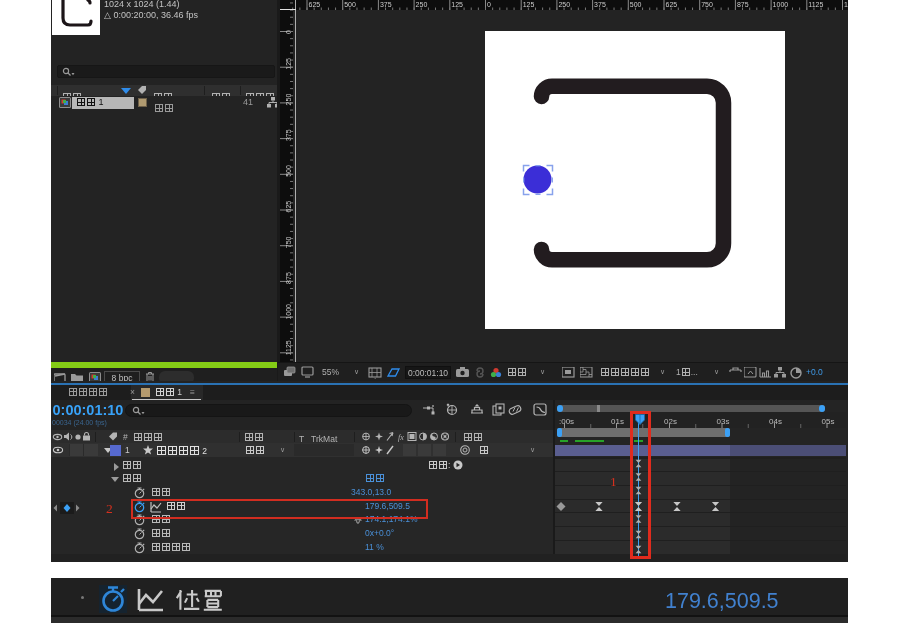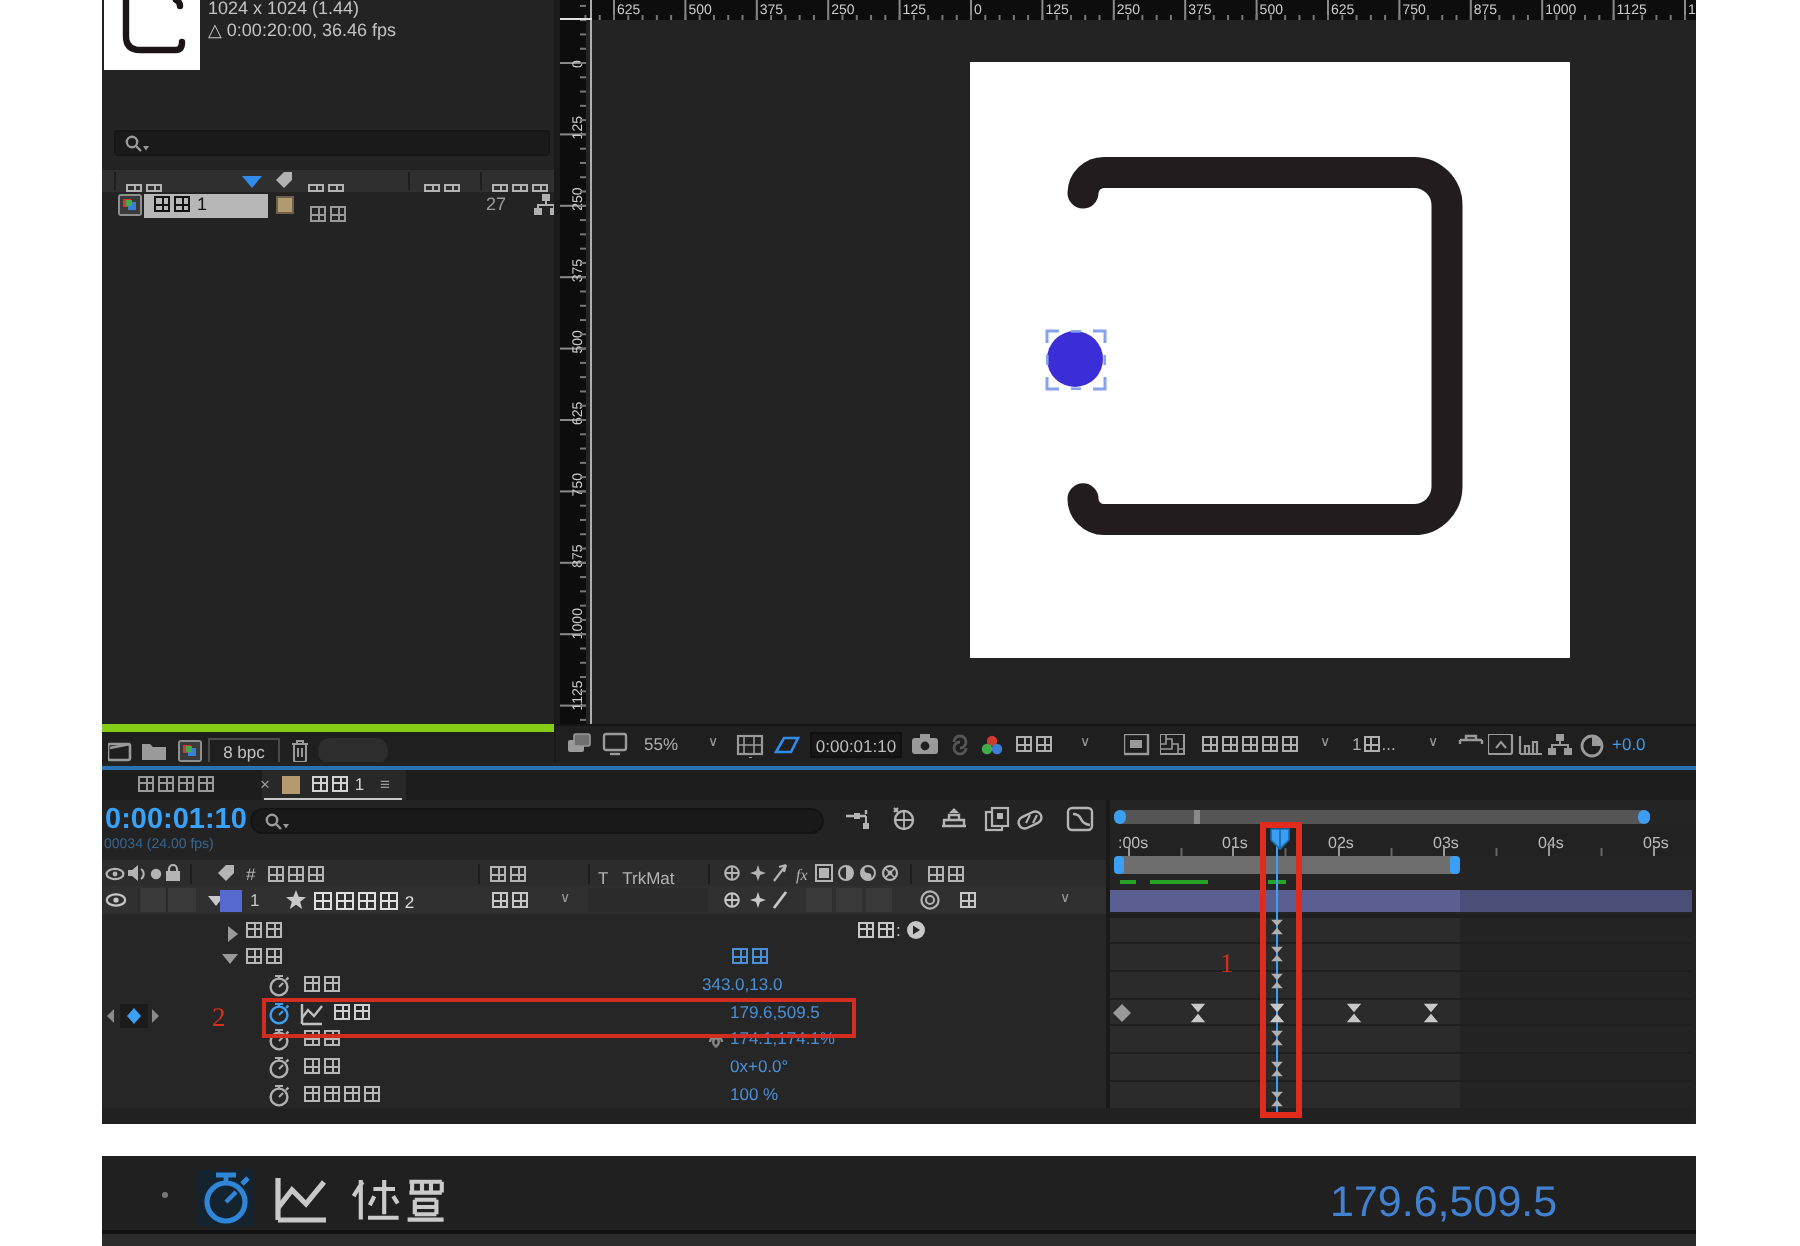--- a/index.html
+++ b/index.html
@@ -50,29 +50,29 @@
         <rect x="1" y="1" width="10" height="9" fill="#3a3a3a"></rect>
         <rect x="2.5" y="2.5" width="4" height="4" fill="#d23a2e"></rect>
         <rect x="5" y="4" width="4" height="4" fill="#3a7fd2"></rect>
         <rect x="4" y="3" width="3" height="3" fill="#3fae4a"></rect>
       </svg>
       <div class="ab" style="left:21px;top:0.5px;width:62px;height:12px;background:#b7b7b7;color:#111">
         <span class="t" style="left:4px;top:1.5px;font-size:9px"><i class="cj c9"></i><i class="cj c9"></i> 1</span>
       </div>
       <div class="ab" style="left:87px;top:2px;width:9px;height:9px;background:#b09a70;border:1px solid #6e6049"></div>
       <div class="t" style="left:103px;top:2px;color:#9a9a9a"><i class="cj c9"></i><i class="cj c9"></i></div>
-      <div class="t" style="left:192px;top:1.5px;color:#9a9a9a;font-size:9px">27</div>
+      <div class="t" style="left:192px;top:1.5px;color:#9a9a9a;font-size:9px">41</div>
       <svg width="12" height="11" style="position:absolute;left:216px;top:1px">
         <rect x="4" y="0" width="4" height="3.5" fill="#b0b0b0"></rect>
         <rect x="0" y="7" width="4" height="3.5" fill="#b0b0b0"></rect>
         <rect x="8" y="7" width="4" height="3.5" fill="#b0b0b0"></rect>
         <path d="M6 3.5 V5.5 M2 7 V5.5 H10 V7" stroke="#b0b0b0" fill="none"></path>
       </svg>
     </div>
-    <div class="ab" style="left:0;top:362px;width:226px;height:19px;background:#1f1f1f;border-top:4px solid #84cc16">
+    <div class="ab" style="left:0;top:362px;width:226px;height:19px;background:#1f1f1f;border-top:6px solid #84cc16">
       <svg width="13" height="11" style="position:absolute;left:3px;top:4px">
         <rect x="0" y="2" width="11" height="8" rx="1" fill="none" stroke="#9a9a9a" stroke-width="1.3"></rect>
         <path d="M1 4 l10 -2" stroke="#9a9a9a" stroke-width="1.3"></path>
       </svg>
       <svg width="13" height="11" style="position:absolute;left:20px;top:4px">
         <path d="M0 2 h4 l1.5 1.5 H12 V10 H0 Z" fill="#9a9a9a"></path>
       </svg>
       <svg width="12" height="11" style="position:absolute;left:38px;top:4px">
         <rect x="0" y="0" width="12" height="11" rx="1.5" fill="#8f8f8f"></rect>
         <rect x="1" y="1" width="10" height="9" fill="#3a3a3a"></rect>
@@ -557,21 +557,21 @@
       <path d="M5.5 6.5 L7.5 4.5" stroke="#b0b0b0" stroke-width="1"></path>
     </svg>
     <div class="t" style="left:100px;top:146.5px;color:#b8b8b8"><i class="cj c9"></i><i class="cj c9"></i></div>
     <div class="t" style="left:314px;top:146.5px;color:#4a90d8">0x+0.0°</div>
     <svg width="11" height="12" style="position:absolute;left:83px;top:159.2px">
       <circle cx="5.5" cy="6.5" r="4.2" fill="none" stroke="#b0b0b0" stroke-width="1.2"></circle>
       <path d="M3.5 1 h4 M5.5 1 v1.5 M9 3 l1.2-1.2" stroke="#b0b0b0" stroke-width="1.1"></path>
       <path d="M5.5 6.5 L7.5 4.5" stroke="#b0b0b0" stroke-width="1"></path>
     </svg>
     <div class="t" style="left:100px;top:160.2px;color:#b8b8b8"><i class="cj c9"></i><i class="cj c9"></i><i class="cj c9"></i><i class="cj c9"></i></div>
-    <div class="t" style="left:314px;top:160.2px;color:#4a90d8">100 %</div>
+    <div class="t" style="left:314px;top:160.2px;color:#4a90d8">11 %</div>
     <div class="ab" style="left:9px;top:119.5px;width:14px;height:12px;background:#1b1b1b"></div>
     <svg width="30" height="12" style="position:absolute;left:1px;top:119.5px">
       <path d="M5 2.5 L1.5 6 L5 9.5 Z" fill="#8a8a8a"></path>
       <path d="M15 2 L18.5 6 L15 10 L11.5 6 Z" fill="#3ba0f5"></path>
       <path d="M24 2.5 L27.5 6 L24 9.5 Z" fill="#8a8a8a"></path>
     </svg>
     <div class="ab" style="left:504px;top:17px;width:291px;height:162.5px;background:#242424"></div>
     <div class="ab" style="left:502px;top:17px;width:2px;height:162.5px;background:#1a1a1a"></div>
     <div class="ab" style="left:506px;top:22.5px;width:268px;height:7px;background:#555;border-radius:3px"></div>
     <div class="ab" style="left:506px;top:22.5px;width:6px;height:7px;background:#3ba0f5;border-radius:3px"></div>

